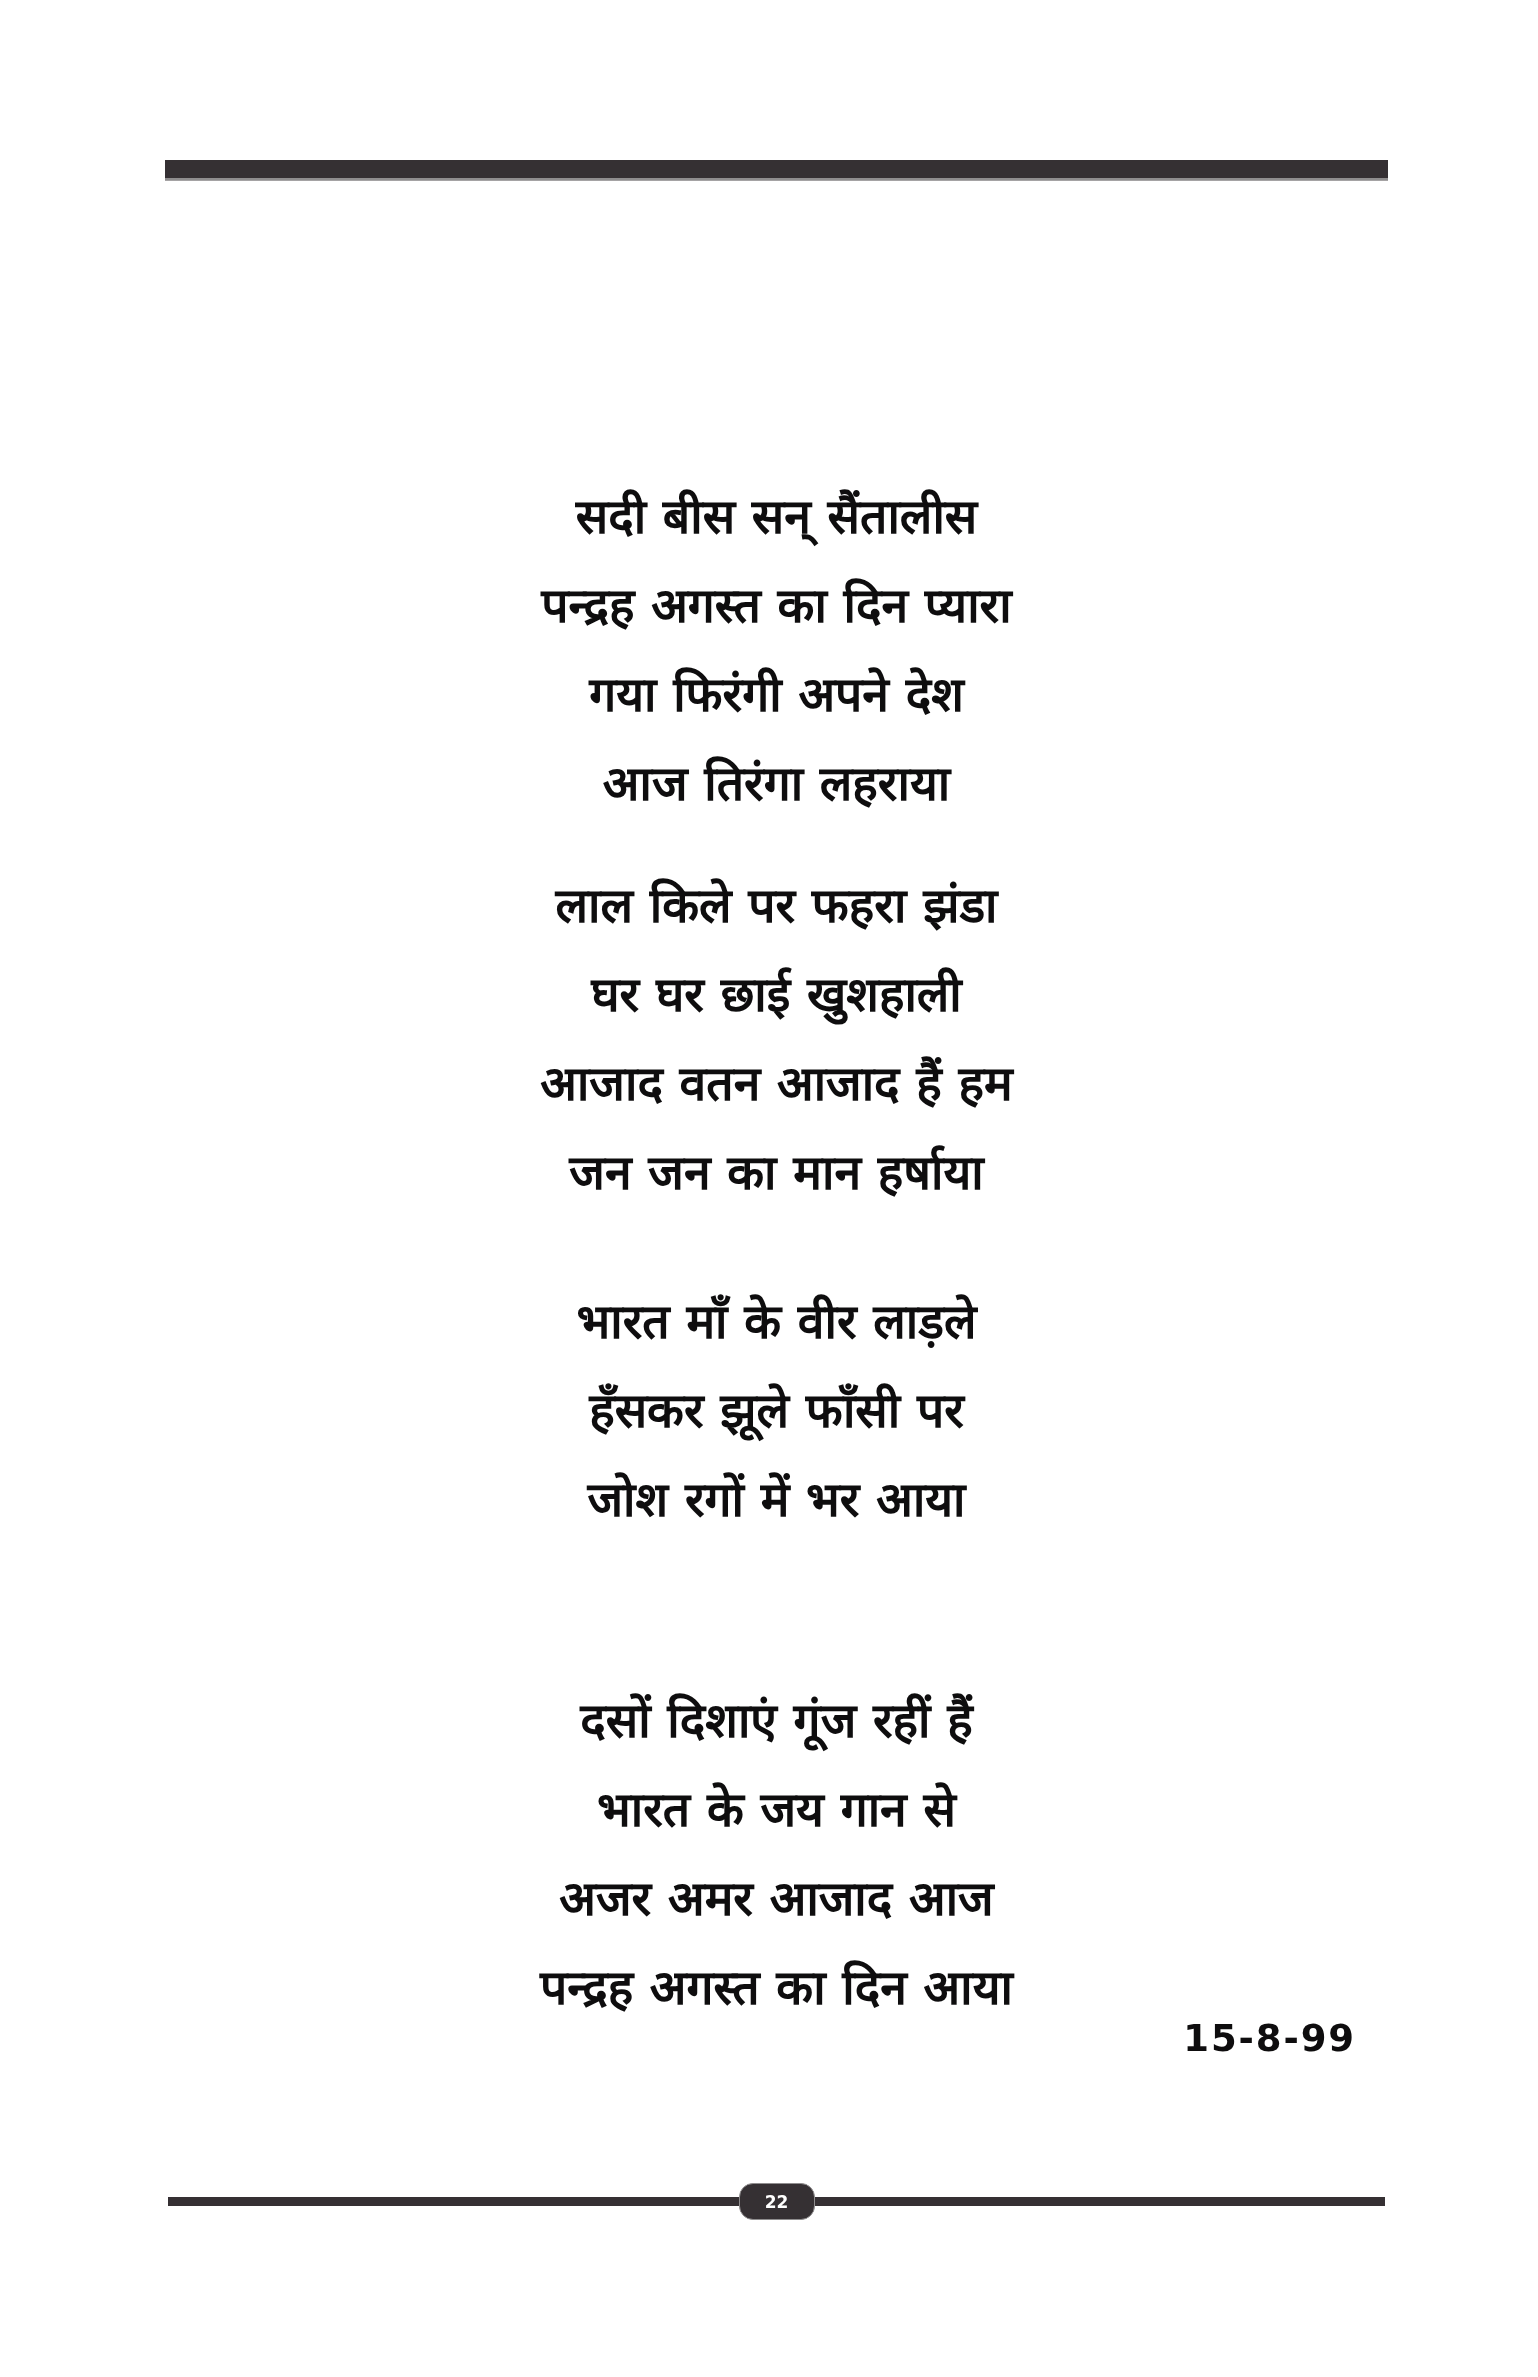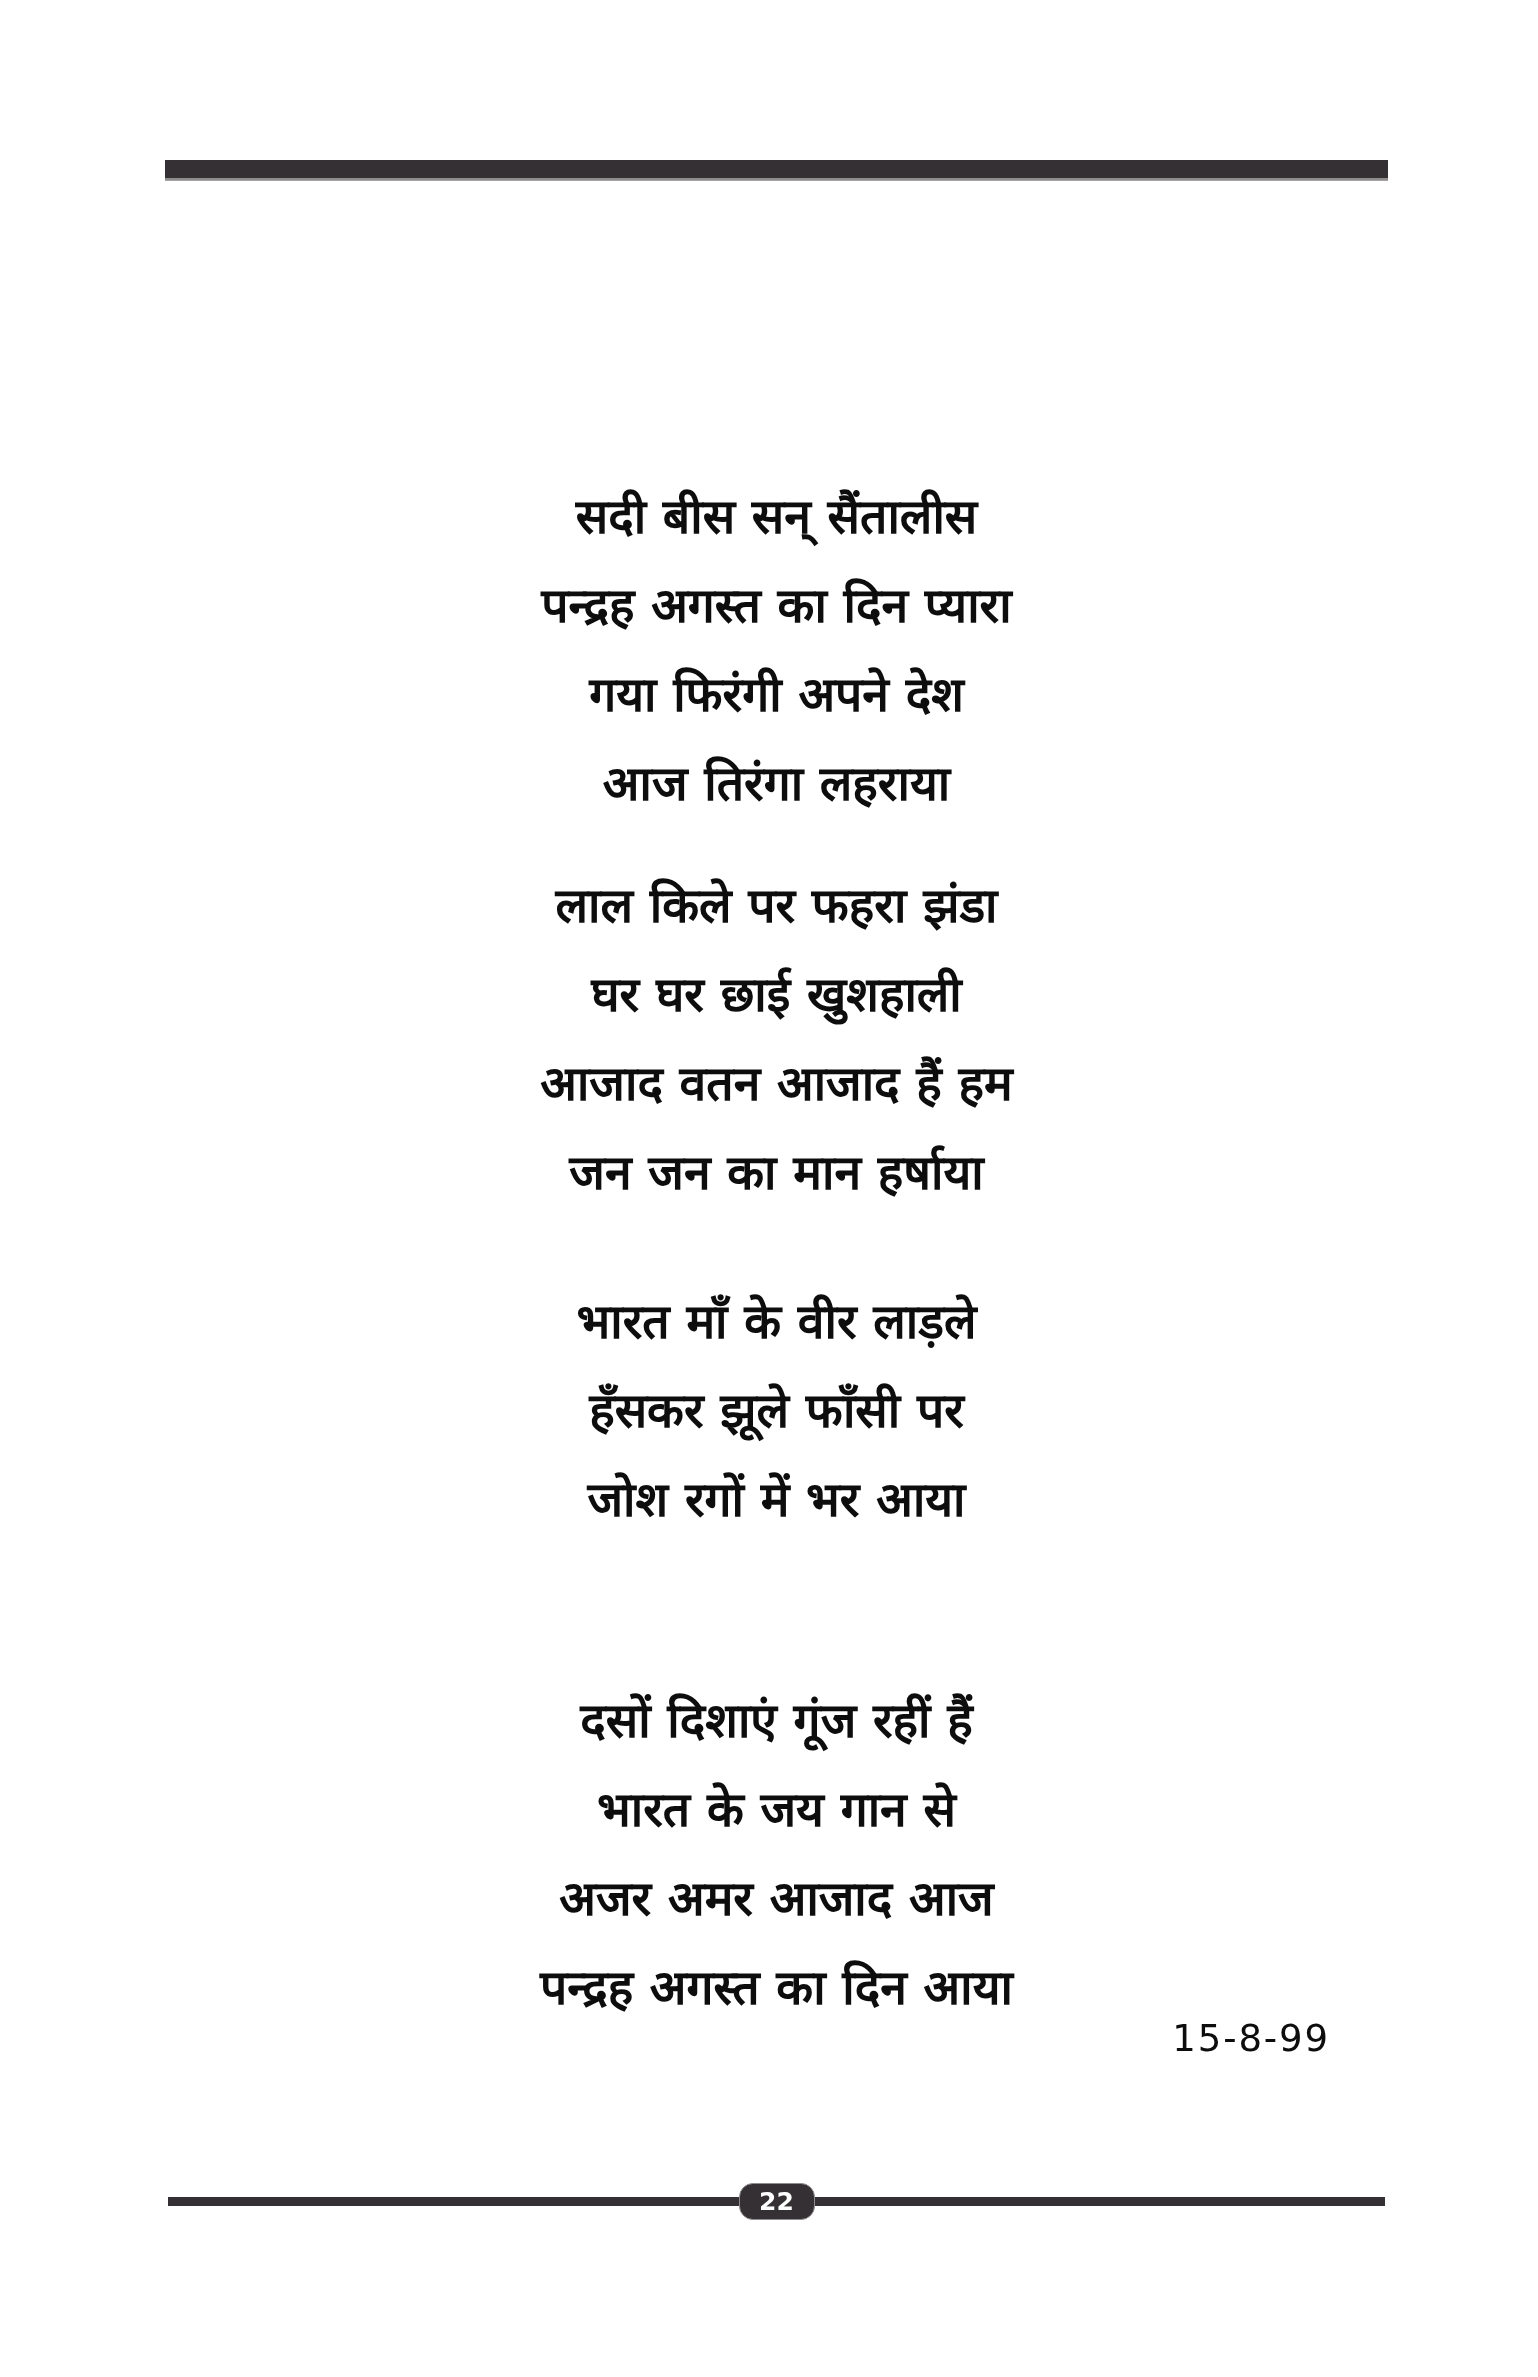--- a/index.html
+++ b/index.html
@@ -45,24 +45,24 @@
     font-weight: 700;
     line-height: 89px;
     white-space: nowrap;
   }
   .stanza-1 { top: 472px; }
   .stanza-2 { top: 861px; }
   .stanza-3 { top: 1277px; }
   .stanza-4 { top: 1676px; }
   .poem-date {
     position: absolute;
-    right: 208px;
+    right: 182px;
     top: 2017px;
     font-size: 37px;
-    font-weight: 400;
+    font-weight: 700;
     letter-spacing: 1.9px;
   }
   .footer-rule {
     position: absolute;
     left: 168px;
     top: 2183px;
     width: 1217px;
     height: 37px;
     display: flex;
     align-items: center;
@@ -79,21 +79,21 @@
     height: 37px;
     margin: 0 -1.9px;
     background: var(--bar-color, #353033);
     border: 1.9px solid #8f8d8e;
     box-sizing: border-box;
     border-radius: 14px;
     color: #ffffff;
     display: flex;
     align-items: center;
     justify-content: center;
-    font-size: 25px;
+    font-size: 17px;
     font-weight: 700;
     z-index: 1;
   }
 </style>
 </head>
 <body>
 
 <div class="page">
 
   <div class="top-rule"></div>

